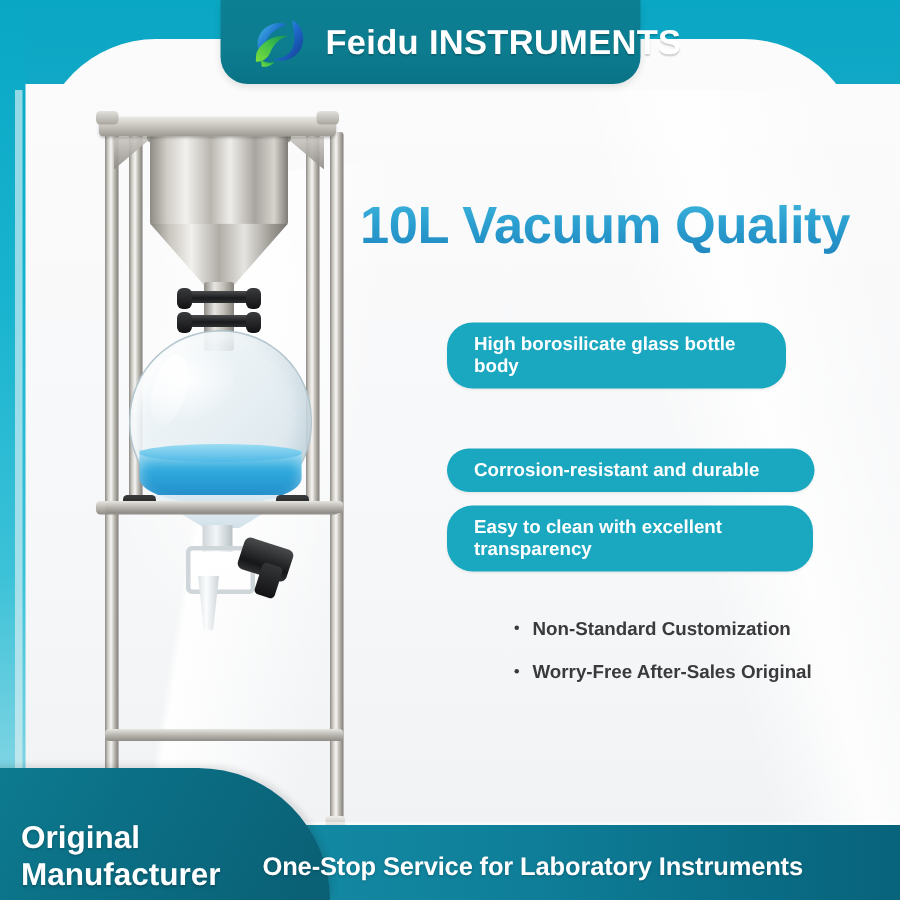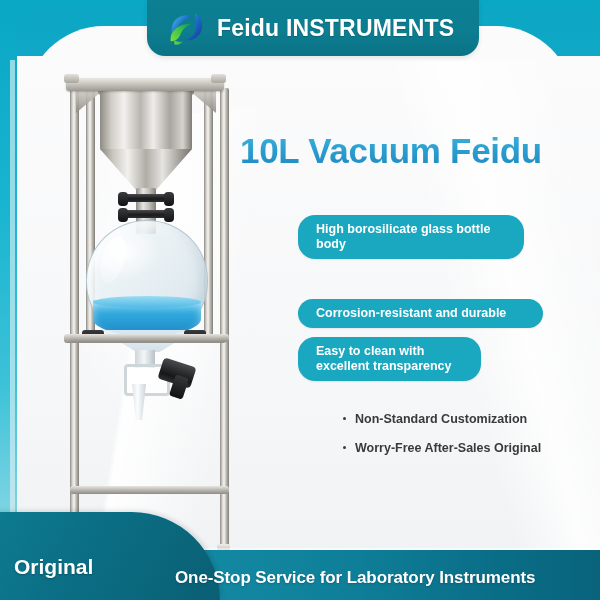--- a/index.html
+++ b/index.html
@@ -49,21 +49,21 @@
     background:linear-gradient(180deg,#0aa7c4 0%,#17b3cf 35%,#3cc2d8 70%,#8fd9e6 100%);
   }
   .left-stripe-in{
     position:absolute;left:10px;top:60px;width:5px;height:480px;
     background:linear-gradient(180deg,#ffffff 0%,#f3f6f7 100%);
     opacity:.55;
   }
 
   
   .header-badge{
-    position:absolute;left:147px;top:0;width:332px;height:56px;
+    position:absolute;left:147px;top:0;width:280px;height:56px;
     background:linear-gradient(180deg,#0c7f93 0%,#0d7d90 55%,#0a7386 100%);
     border-radius:0 0 18px 18px;
     box-shadow:0 2px 5px rgba(0,0,0,.10);
     display:flex;align-items:center;gap:9px;padding-left:19px;
     box-sizing:border-box;
   }
   .brand-text{
     color:#ffffff;font-size:23px;font-weight:bold;letter-spacing:.2px;
     text-shadow:0 1px 1px rgba(0,0,0,.18);white-space:nowrap;
   }
@@ -245,21 +245,21 @@
   .pills{position:absolute;left:298px;top:215px;width:232px;}
   .pill{
     background:#1aa7c0;color:#ffffff;border-radius:17px;
     font-size:12.5px;font-weight:bold;line-height:15px;
     padding:7px 14px 7px 18px;margin-bottom:9px;box-sizing:border-box;
     box-shadow:0 1px 2px rgba(0,0,0,.07);
   }
   .pill.w1{width:226px;}
   .pill.w2{width:245px;margin-top:40px;}
   .pill.w3{width:228px;}
-  .pill.w4{width:183px;}
+  .pill.w4{width:244px;}
 
   .bullets{position:absolute;left:342px;top:411px;width:250px;}
   .bullet{
     font-size:12.5px;font-weight:bold;color:#3a3a3c;line-height:16px;
     margin-bottom:13px;position:relative;padding-left:13px;white-space:nowrap;
   }
   .bullet:before{
     content:"";position:absolute;left:1px;top:6px;width:3px;height:3px;
     border-radius:50%;background:#3a3a3c;
   }
@@ -273,21 +273,21 @@
     position:absolute;left:0;bottom:50px;width:600px;height:2px;
     background:rgba(255,255,255,.55);
   }
   .orig-panel{
     position:absolute;left:-40px;bottom:0;width:260px;height:88px;
     background:linear-gradient(120deg,#0e7f94 0%,#0b6f85 45%,#0a5f74 100%);
     border-radius:0 130px 0 0;
     box-shadow:2px -2px 4px rgba(0,0,0,.10);
   }
   .orig-text{
-    position:absolute;left:14px;bottom:21px;width:200px;
+    position:absolute;left:14px;bottom:4px;width:200px;
     color:#ffffff;font-size:21px;font-weight:bold;line-height:25px;
     text-shadow:0 1px 2px rgba(0,0,0,.25);
   }
   .tagline{
     position:absolute;left:175px;bottom:12px;width:420px;
     color:#ffffff;font-size:17px;font-weight:bold;letter-spacing:-.1px;
     text-shadow:0 1px 2px rgba(0,0,0,.22);white-space:nowrap;
   }
 </style>
 </head>
@@ -368,34 +368,35 @@
     <div class="valve-knob"></div>
     <div class="valve-knob2"></div>
     <div class="spout"></div>
 
     <div class="ferrule f1"></div>
     <div class="ferrule f2"></div>
     <div class="caster c1"></div>
     <div class="caster c2"></div>
   </div>
 
-  <div class="title">10L Vacuum Feidu</div>
+  <div class="title">10L Vacuum Quality</div>
 
   <div class="pills">
     <div class="pill w1">High borosilicate glass bottle body</div>
     <div class="pill w2">Corrosion-resistant and durable</div>
     <div class="pill w4">Easy to clean with excellent transparency</div>
   </div>
 
   <div class="bullets">
     <div class="bullet">Non-Standard Customization</div>
     <div class="bullet">Worry-Free After-Sales Original</div>
   </div>
 
   <div class="bottom-bar"></div>
   <div class="bottom-bar-line"></div>
   <div class="orig-panel"></div>
   <div class="orig-text">
     <div>Original</div>
+    <div>Manufacturer</div>
   </div>
   <div class="tagline">One-Stop Service for Laboratory Instruments</div>
 
 </div>
 
 </body></html>

